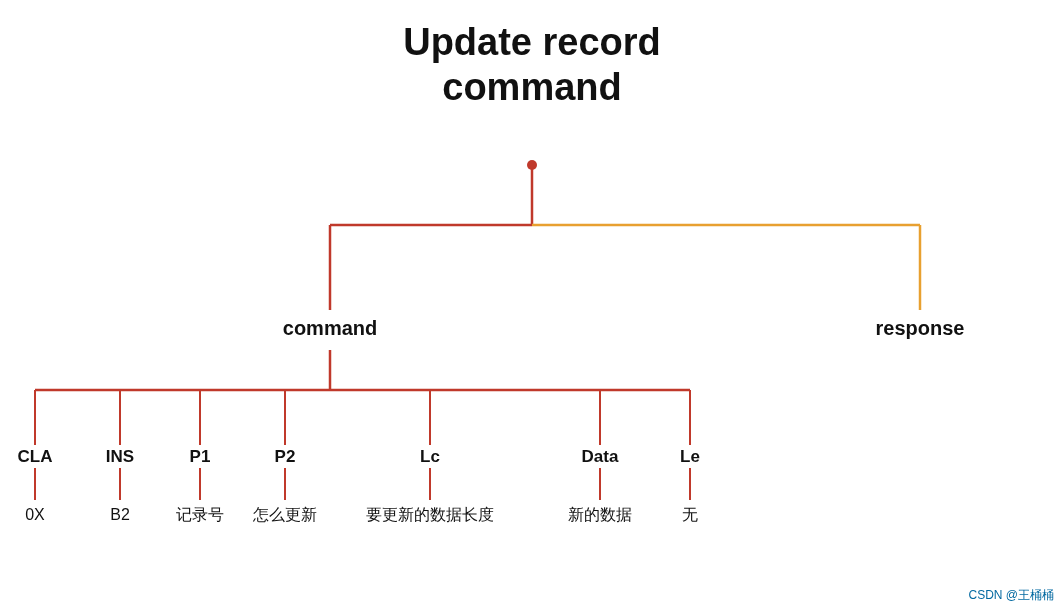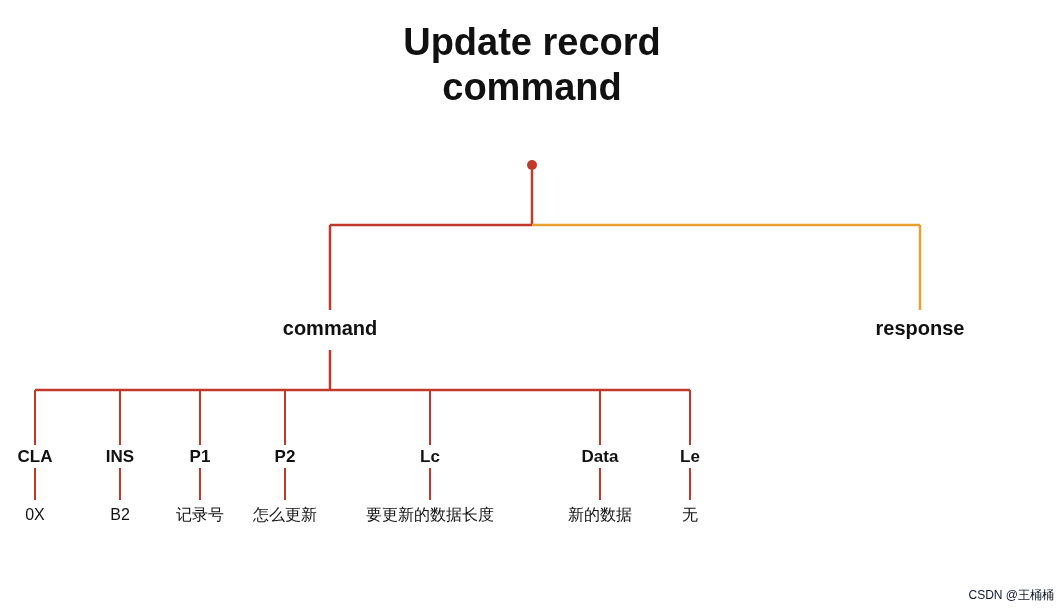--- a/index.html
+++ b/index.html
@@ -19,21 +19,21 @@
       left: 0;
       width: 1064px;
       height: 612px;
     }
 
     .watermark {
       position: absolute;
       bottom: 8px;
       right: 10px;
       font-size: 12px;
-      color: #0f172a;
+      color: #0369a1;
     }
   </style>
 </head>
 <body>
 
 <div>
   <svg class="tree-svg" viewBox="0 0 1064 612" xmlns="http://www.w3.org/2000/svg">
 
     <text x="532" y="55" text-anchor="middle" font-size="38" font-weight="900" fill="#111">Update record</text>
     <text x="532" y="100" text-anchor="middle" font-size="38" font-weight="900" fill="#111">command</text>

